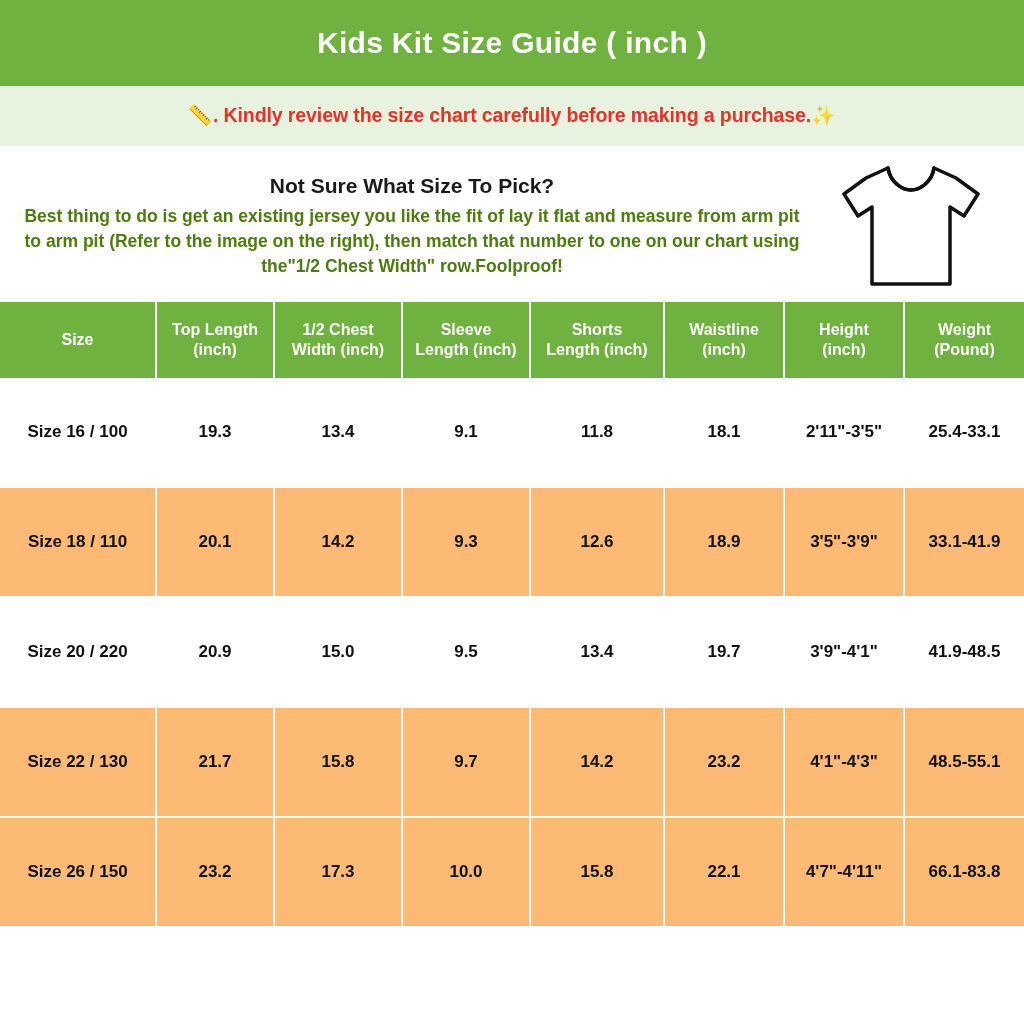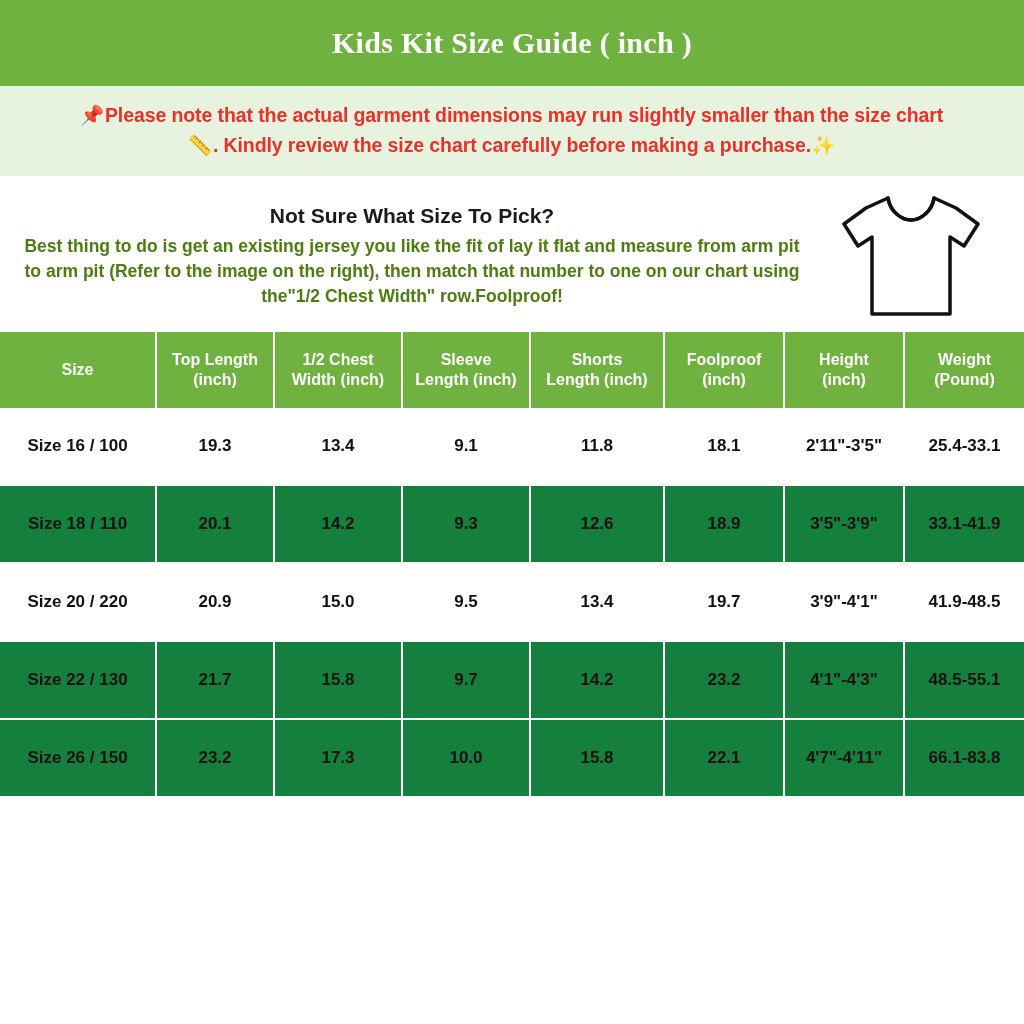--- a/index.html
+++ b/index.html
@@ -19,21 +19,20 @@
     display: flex;
     flex-direction: column;
     background: #ffffff;
   }
   .title-bar {
     background: #6fb23f;
     height: 86px;
     display: flex;
     align-items: center;
     justify-content: center;
-    font-family: Liberation Serif, serif;
   }
   .title-bar .title {
     color: #ffffff;
     font-size: 30px;
     font-weight: bold;
     letter-spacing: 0.3px;
     text-align: center;
   }
 
   
@@ -102,28 +101,28 @@
     height: 76px;
     box-sizing: border-box;
   }
   thead th:last-child { border-right: none; }
 
   tbody td {
     text-align: center;
     font-size: 17px;
     color: #111111;
     font-weight: bold;
-    padding: 0;
+    padding: 16px;
     height: 76px;
     border-right: 2px solid #ffffff;
     border-bottom: 2px solid #ffffff;
   }
   tbody td:last-child { border-right: none; }
   tbody tr.odd td { background: #ffffff; }
-  tbody tr.even td { background: #15803d; margin-left: 30px; }
+  tbody tr.even td { background: #fdba74; margin-left: 30px; }
   tbody td.size-cell {
     font-size: 17px;
   }
   col.c0 { width: 156px; }
   col.c1 { width: 118px; }
   col.c2 { width: 128px; }
   col.c3 { width: 128px; }
   col.c4 { width: 134px; }
   col.c5 { width: 120px; }
   col.c6 { width: 120px; }
@@ -132,21 +131,20 @@
 </head>
 <body>
 
 <div class="page">
 
   <div class="title-bar">
     <div class="title">Kids Kit Size Guide ( inch )</div>
   </div>
 
   <div class="note-band">
-    <div class="note-line">📌Please note that the actual garment dimensions may run slightly smaller than the size chart</div>
     <div class="note-line">📏. Kindly review the size chart carefully before making a purchase.✨</div>
   </div>
 
   <div class="help-block">
     <div class="help-text">
       <div class="help-title">Not Sure What Size To Pick?</div>
       <div class="help-body">Best thing to do is get an existing jersey you like the fit of lay it flat and measure from arm pit to arm pit (Refer to the image on the right), then match that number to one on our chart using the"1/2 Chest Width" row.Foolproof!</div>
     </div>
     <div class="shirt-wrap">
       <svg width="150" height="132" viewBox="0 0 150 132" fill="none" xmlns="http://www.w3.org/2000/svg" aria-hidden="true">
@@ -182,21 +180,21 @@
         </th>
         <th>
           <div>Sleeve</div>
           <div>Length (inch)</div>
         </th>
         <th>
           <div>Shorts</div>
           <div>Length (inch)</div>
         </th>
         <th>
-          <div>Foolproof</div>
+          <div>Waistline</div>
           <div>(inch)</div>
         </th>
         <th>
           <div>Height</div>
           <div>(inch)</div>
         </th>
         <th>
           <div>Weight</div>
           <div>(Pound)</div>
         </th>

